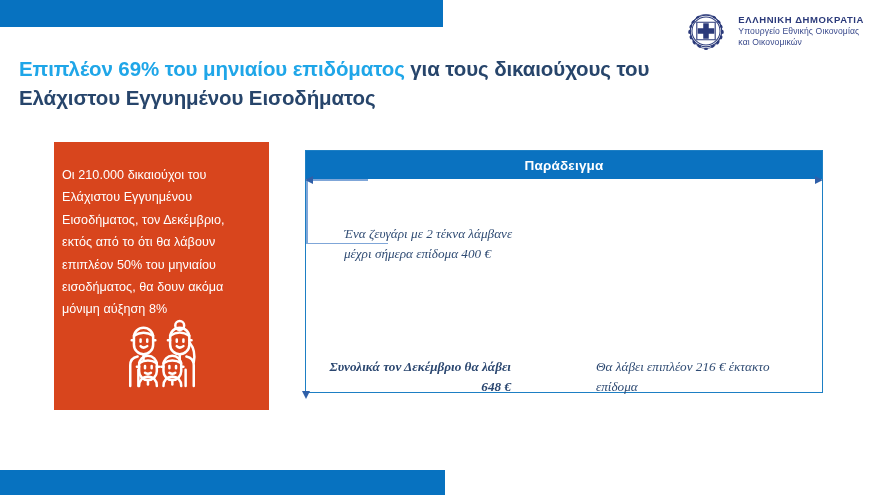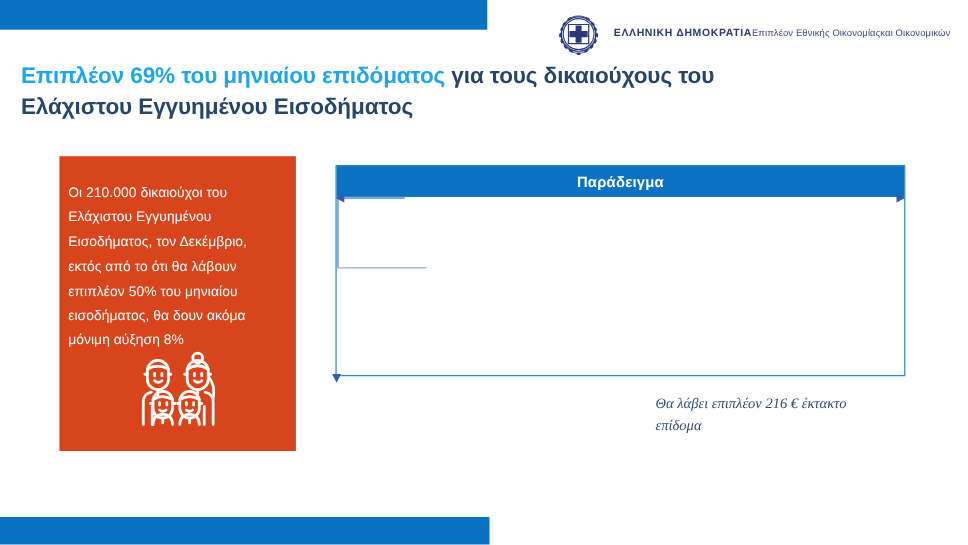--- a/index.html
+++ b/index.html
@@ -43,21 +43,21 @@
     align-items: center;
     gap: 9px;
   }
   .logo-emblem {
     width: 46px;
     height: 46px;
     flex: 0 0 auto;
   }
   .logo-text {
     display: flex;
-    flex-direction: row;
+    flex-direction: column;
     justify-content: center;
     line-height: 1.25;
     color: #2B3A7A;
   }
   .logo-line1 {
     font-size: 9.5px;
     font-weight: bold;
     letter-spacing: 0.6px;
     color: #2B3A7A;
   }
@@ -106,21 +106,21 @@
     width: 96px;
     height: 74px;
   }
 
   
   .example-panel {
     position: absolute;
     left: 305px;
     top: 150px;
     width: 518px;
-    height: 192px;
+    height: 243px;
     border: 1px solid #1D7FC4;
     box-sizing: border-box;
     background: #ffffff;
   }
   .example-header {
     height: 28px;
     background: #0A72C0;
     color: #ffffff;
     font-size: 13.5px;
     font-weight: bold;
@@ -211,21 +211,21 @@
       <ellipse cx="83" cy="64" rx="4.6" ry="2.6" transform="rotate(104 83 64)"></ellipse>
       <ellipse cx="76" cy="75" rx="4.6" ry="2.6" transform="rotate(126 76 75)"></ellipse>
       <ellipse cx="65" cy="83" rx="4.6" ry="2.6" transform="rotate(150 65 83)"></ellipse>
       <ellipse cx="32" cy="20" rx="4.4" ry="2.5" transform="rotate(-28 32 20)"></ellipse>
       <ellipse cx="68" cy="20" rx="4.4" ry="2.5" transform="rotate(28 68 20)"></ellipse>
       <ellipse cx="50" cy="89" rx="4.4" ry="2.5"></ellipse>
     </g>
   </svg>
   <div class="logo-text">
     <div class="logo-line1">ΕΛΛΗΝΙΚΗ ΔΗΜΟΚΡΑΤΙΑ</div>
-    <div class="logo-line2">Επιπλέον Εθνικής Οικονομίας</div>
+    <div class="logo-line2">Υπουργείο Εθνικής Οικονομίας</div>
     <div class="logo-line3">και Οικονομικών</div>
   </div>
 </div>
 
 <h1 class="title"><span class="hl">Επιπλέον 69% του μηνιαίου επιδόματος</span><span> για τους δικαιούχους του Ελάχιστου Εγγυημένου Εισοδήματος</span></h1>
 
 <div class="orange-card">
   <div class="orange-text">Οι 210.000 δικαιούχοι του Ελάχιστου Εγγυημένου Εισοδήματος, τον Δεκέμβριο, εκτός από το ότι θα λάβουν επιπλέον 50% του μηνιαίου εισοδήματος, θα δουν ακόμα μόνιμη αύξηση 8%</div>
   <svg class="family-icon" viewBox="0 0 130 100">
     <g fill="none" stroke="#FFFFFF" stroke-width="3.4" stroke-linecap="round" stroke-linejoin="round">
@@ -267,19 +267,21 @@
       <path d="M34 92 q0 -12 12 -13 q12 1 12 13"></path>
       <path d="M67 92 q0 -12 12 -13 q12 1 12 13"></path>
     </g>
   </svg>
 </div>
 
 <div class="example-panel">
   <div class="example-header">Παράδειγμα</div>
   <div class="example-body">
 
+    <div class="flow-text cell-tl">Ένα ζευγάρι με 2 τέκνα λάμβανε μέχρι σήμερα επίδομα 400 €</div>
     <div class="flow-text cell-br">Θα λάβει επιπλέον 216 € έκτακτο επίδομα</div>
+    <div class="flow-text cell-bl bold">Συνολικά τον Δεκέμβριο θα λάβει 648 €</div>
 
     <div class="arrow-h-right"></div>
     <div class="arrow-v-down"></div>
     <div class="arrow-h-left"></div>
   </div>
 </div>
 
 </body></html>

